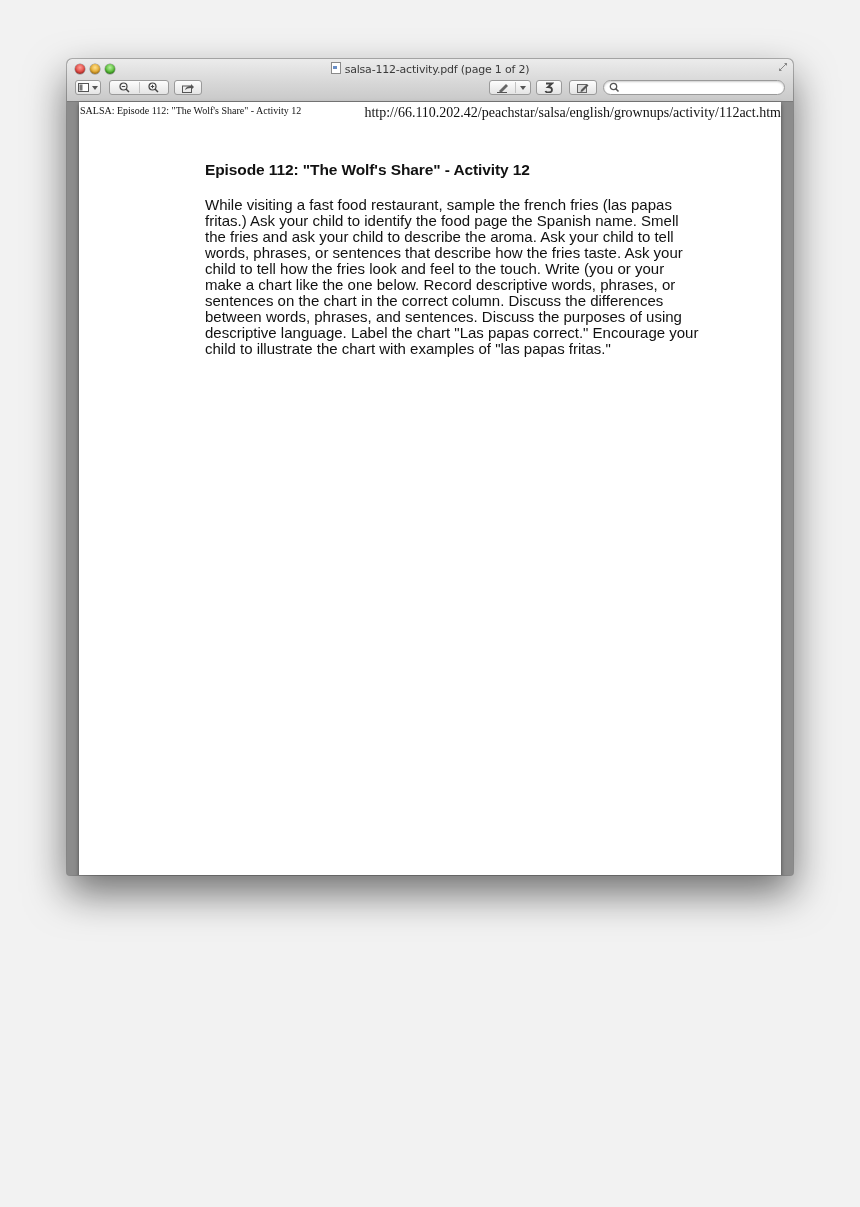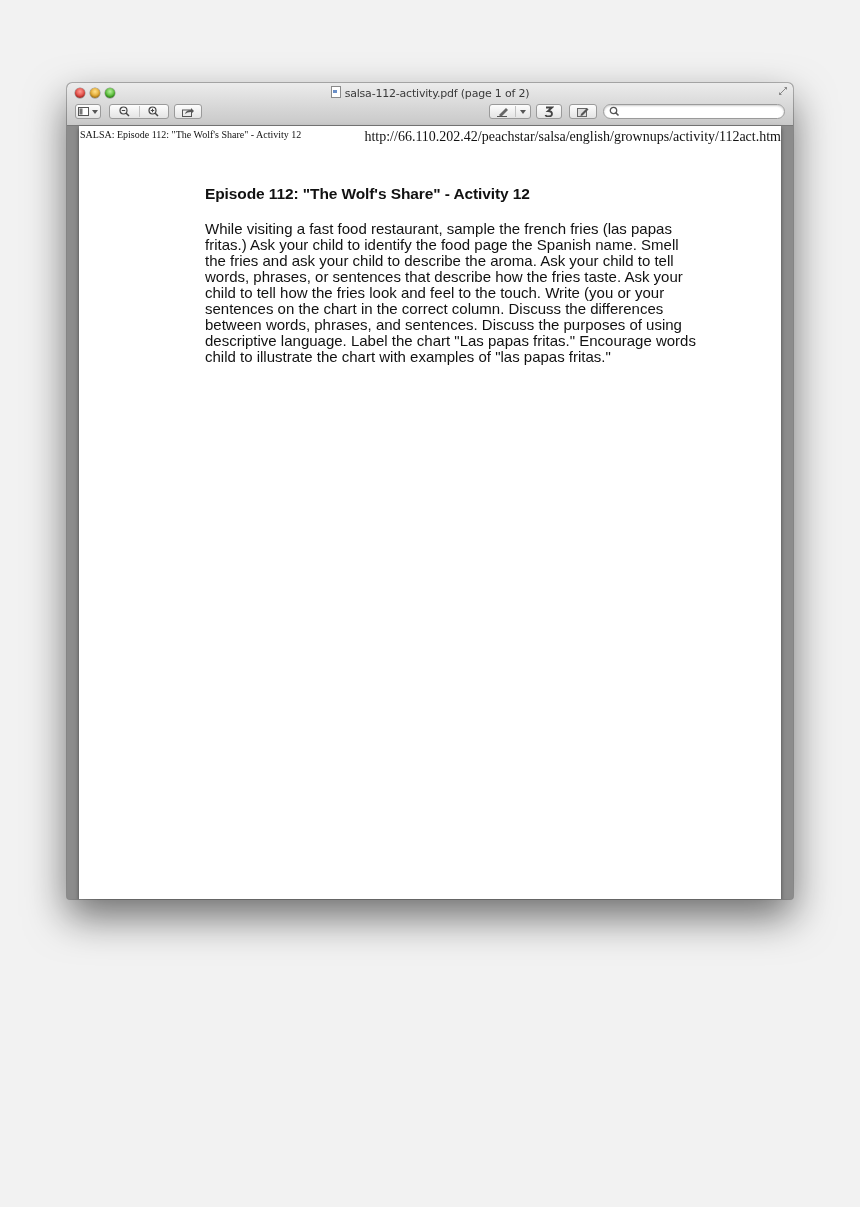--- a/index.html
+++ b/index.html
@@ -14,21 +14,20 @@
     .window {
       position: absolute;
       left: 67px;
       top: 59px;
       width: 726px;
       height: 816px;
       background: #8c8c8c;
       border-radius: 5px 5px 3px 3px;
       box-shadow: 0 18px 40px rgba(0,0,0,0.55), 0 0 0 1px rgba(0,0,0,0.25);
       overflow: hidden;
-      margin-top: 24px;
     }
     .titlebar {
       position: absolute;
       left: 0; top: 0; right: 0;
       height: 42px;
       background: linear-gradient(#ececec, #d6d6d6 60%, #c9c9c9);
       border-bottom: 1px solid #7a7a7a;
       border-radius: 5px 5px 0 0;
     }
     .traffic {
@@ -304,23 +303,24 @@
       <div class="hdr-right">http://66.110.202.42/peachstar/salsa/english/grownups/activity/112act.htm</div>
 
       <div class="doc-title">Episode 112: "The Wolf's Share" - Activity 12</div>
 
       <div class="doc-body">
         <span>While visiting a fast food restaurant, sample the french fries (las papas</span>
         <span>fritas.) Ask your child to identify the food page the Spanish name. Smell</span>
         <span>the fries and ask your child to describe the aroma. Ask your child to tell</span>
         <span>words, phrases, or sentences that describe how the fries taste. Ask your</span>
         <span>child to tell how the fries look and feel to the touch. Write (you or your</span>
+        <span>make a chart like the one below. Record descriptive words, phrases, or</span>
         <span>sentences on the chart in the correct column. Discuss the differences</span>
         <span>between words, phrases, and sentences. Discuss the purposes of using</span>
-        <span>descriptive language. Label the chart "Las papas fritas." Encourage words</span>
+        <span>descriptive language. Label the chart "Las papas correct." Encourage your</span>
         <span>child to illustrate the chart with examples of "las papas fritas."</span>
       </div>
 
       <div class="ftr-left">1 of 1</div>
       <div class="ftr-right">6/23/2008 11:42 AM</div>
     </div>
 
     <div class="page2"></div>
   </div>
 </div>

